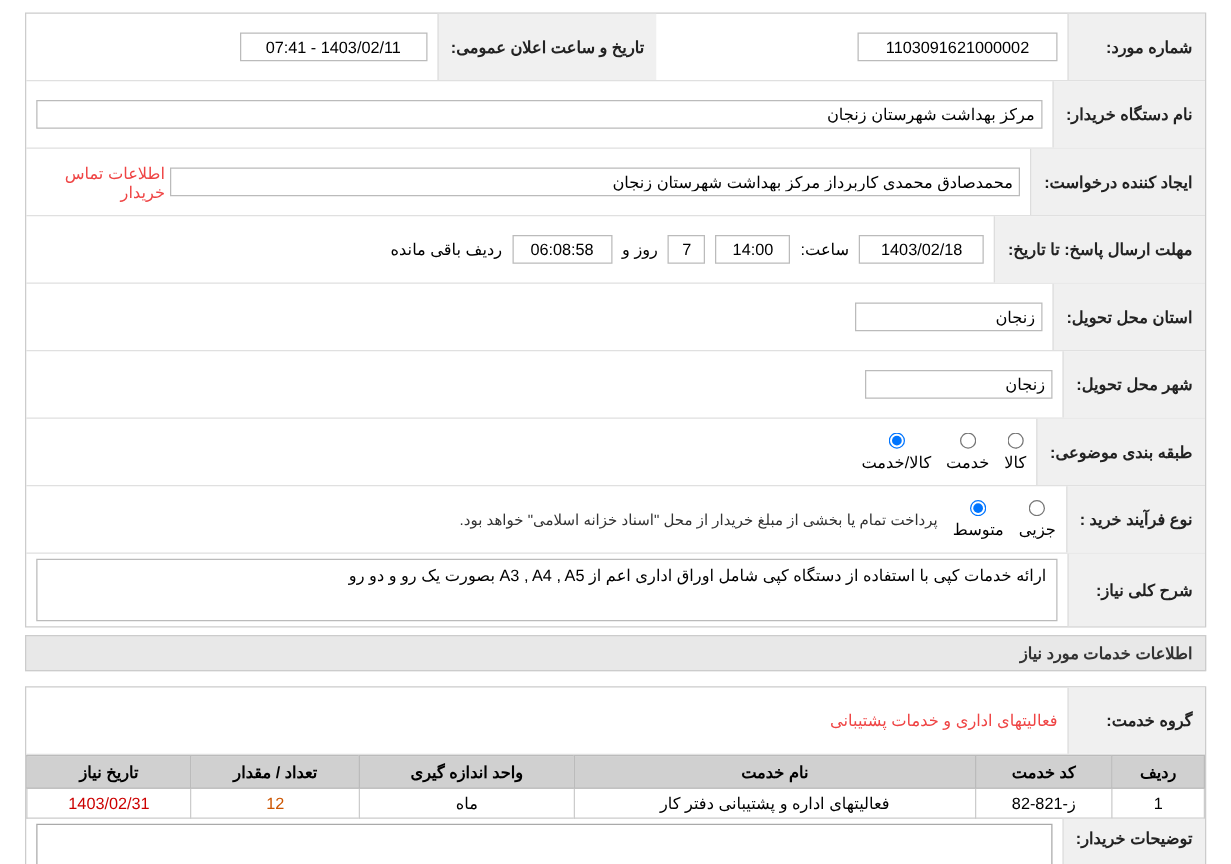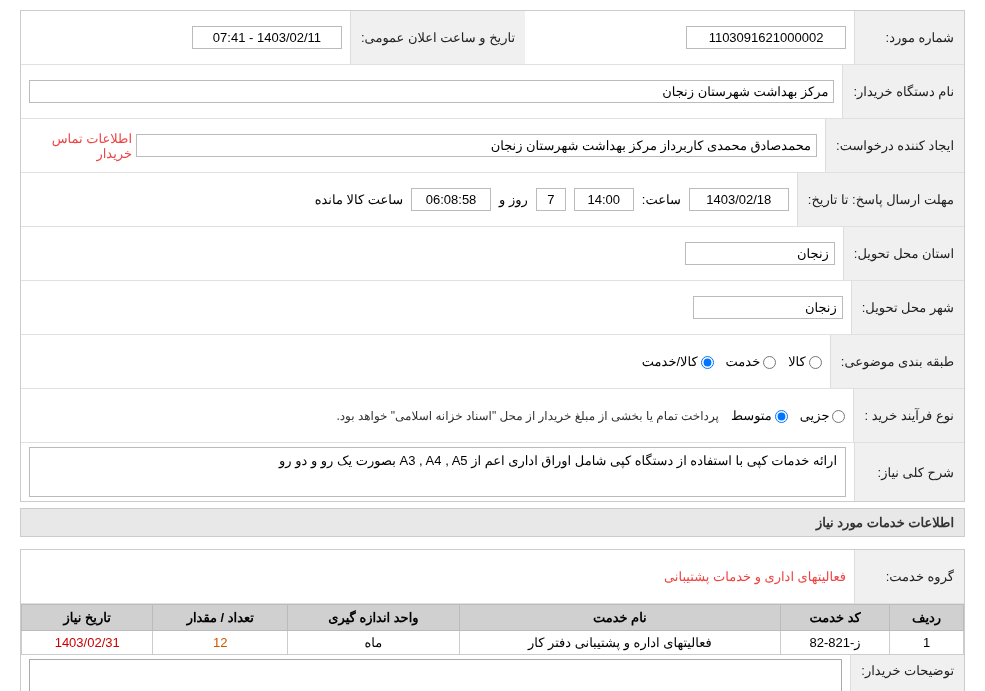--- a/index.html
+++ b/index.html
@@ -22,21 +22,21 @@
       padding: 10px 15px;
       font-size: 15px;
       font-weight: bold;
     }
     .content {
       padding: 10px 20px;
     }
     .link-blue { color: #ef4444; text-decoration: none; cursor: pointer; }
     
     .radio-group { display: inline-flex; gap: 12px; align-items: center; }
-    .radio-item { display: flex; align-items: flex-end; gap: 3px; }
+    .radio-item { display: flex; align-items: center; gap: 3px; flex-direction: column; }
     
     .datetime-row { display: flex; align-items: center; gap: 8px; flex-wrap: nowrap; }
     
     .section-title {
       background: #e8e8e8;
       border: 1px solid #ccc;
       padding: 6px 10px;
       font-weight: bold;
       color: #333;
       margin-bottom: 12px;
@@ -100,21 +100,21 @@
       display: flex;
       align-items: stretch;
       border-bottom: 1px solid #e0e0e0;
     }
     .inner-row:last-child { border-bottom: none; }
     .lbl {
       background: #f0f0f0;
       padding: 19px 10px;
       text-align: right;
       white-space: nowrap;
-      font-weight: normal;
+      font-weight: bold;
       color: #222;
       border-left: 1px solid #ddd;
       min-width: 110px;
       display: flex;
       align-items: center;
       justify-content: flex-start;
     }
     .val {
       flex: 1;
       padding: 4px 8px;
@@ -188,21 +188,21 @@
       <div class="inner-row">
         <div class="lbl" style="min-width:130px;">مهلت ارسال پاسخ: تا تاریخ:</div>
         <div class="val">
           <div class="datetime-row">
             <input class="box-input" style="width: 100px; text-align: center;" value="1403/02/18">
             <span>ساعت:</span>
             <input class="box-input" style="width: 60px; text-align: center;" value="14:00">
             <input class="box-input" style="width: 30px; text-align: center;" value="7">
             <span>روز و</span>
             <input class="box-input" style="width: 80px; text-align: center;" value="06:08:58">
-            <span>ساعت کالا مانده</span>
+            <span>ردیف باقی مانده</span>
           </div>
         </div>
       </div>
 
       <div class="inner-row">
         <div class="lbl">استان محل تحویل:</div>
         <div class="val">
           <input class="box-input" style="width: 150px;" value="زنجان">
         </div>
       </div>

